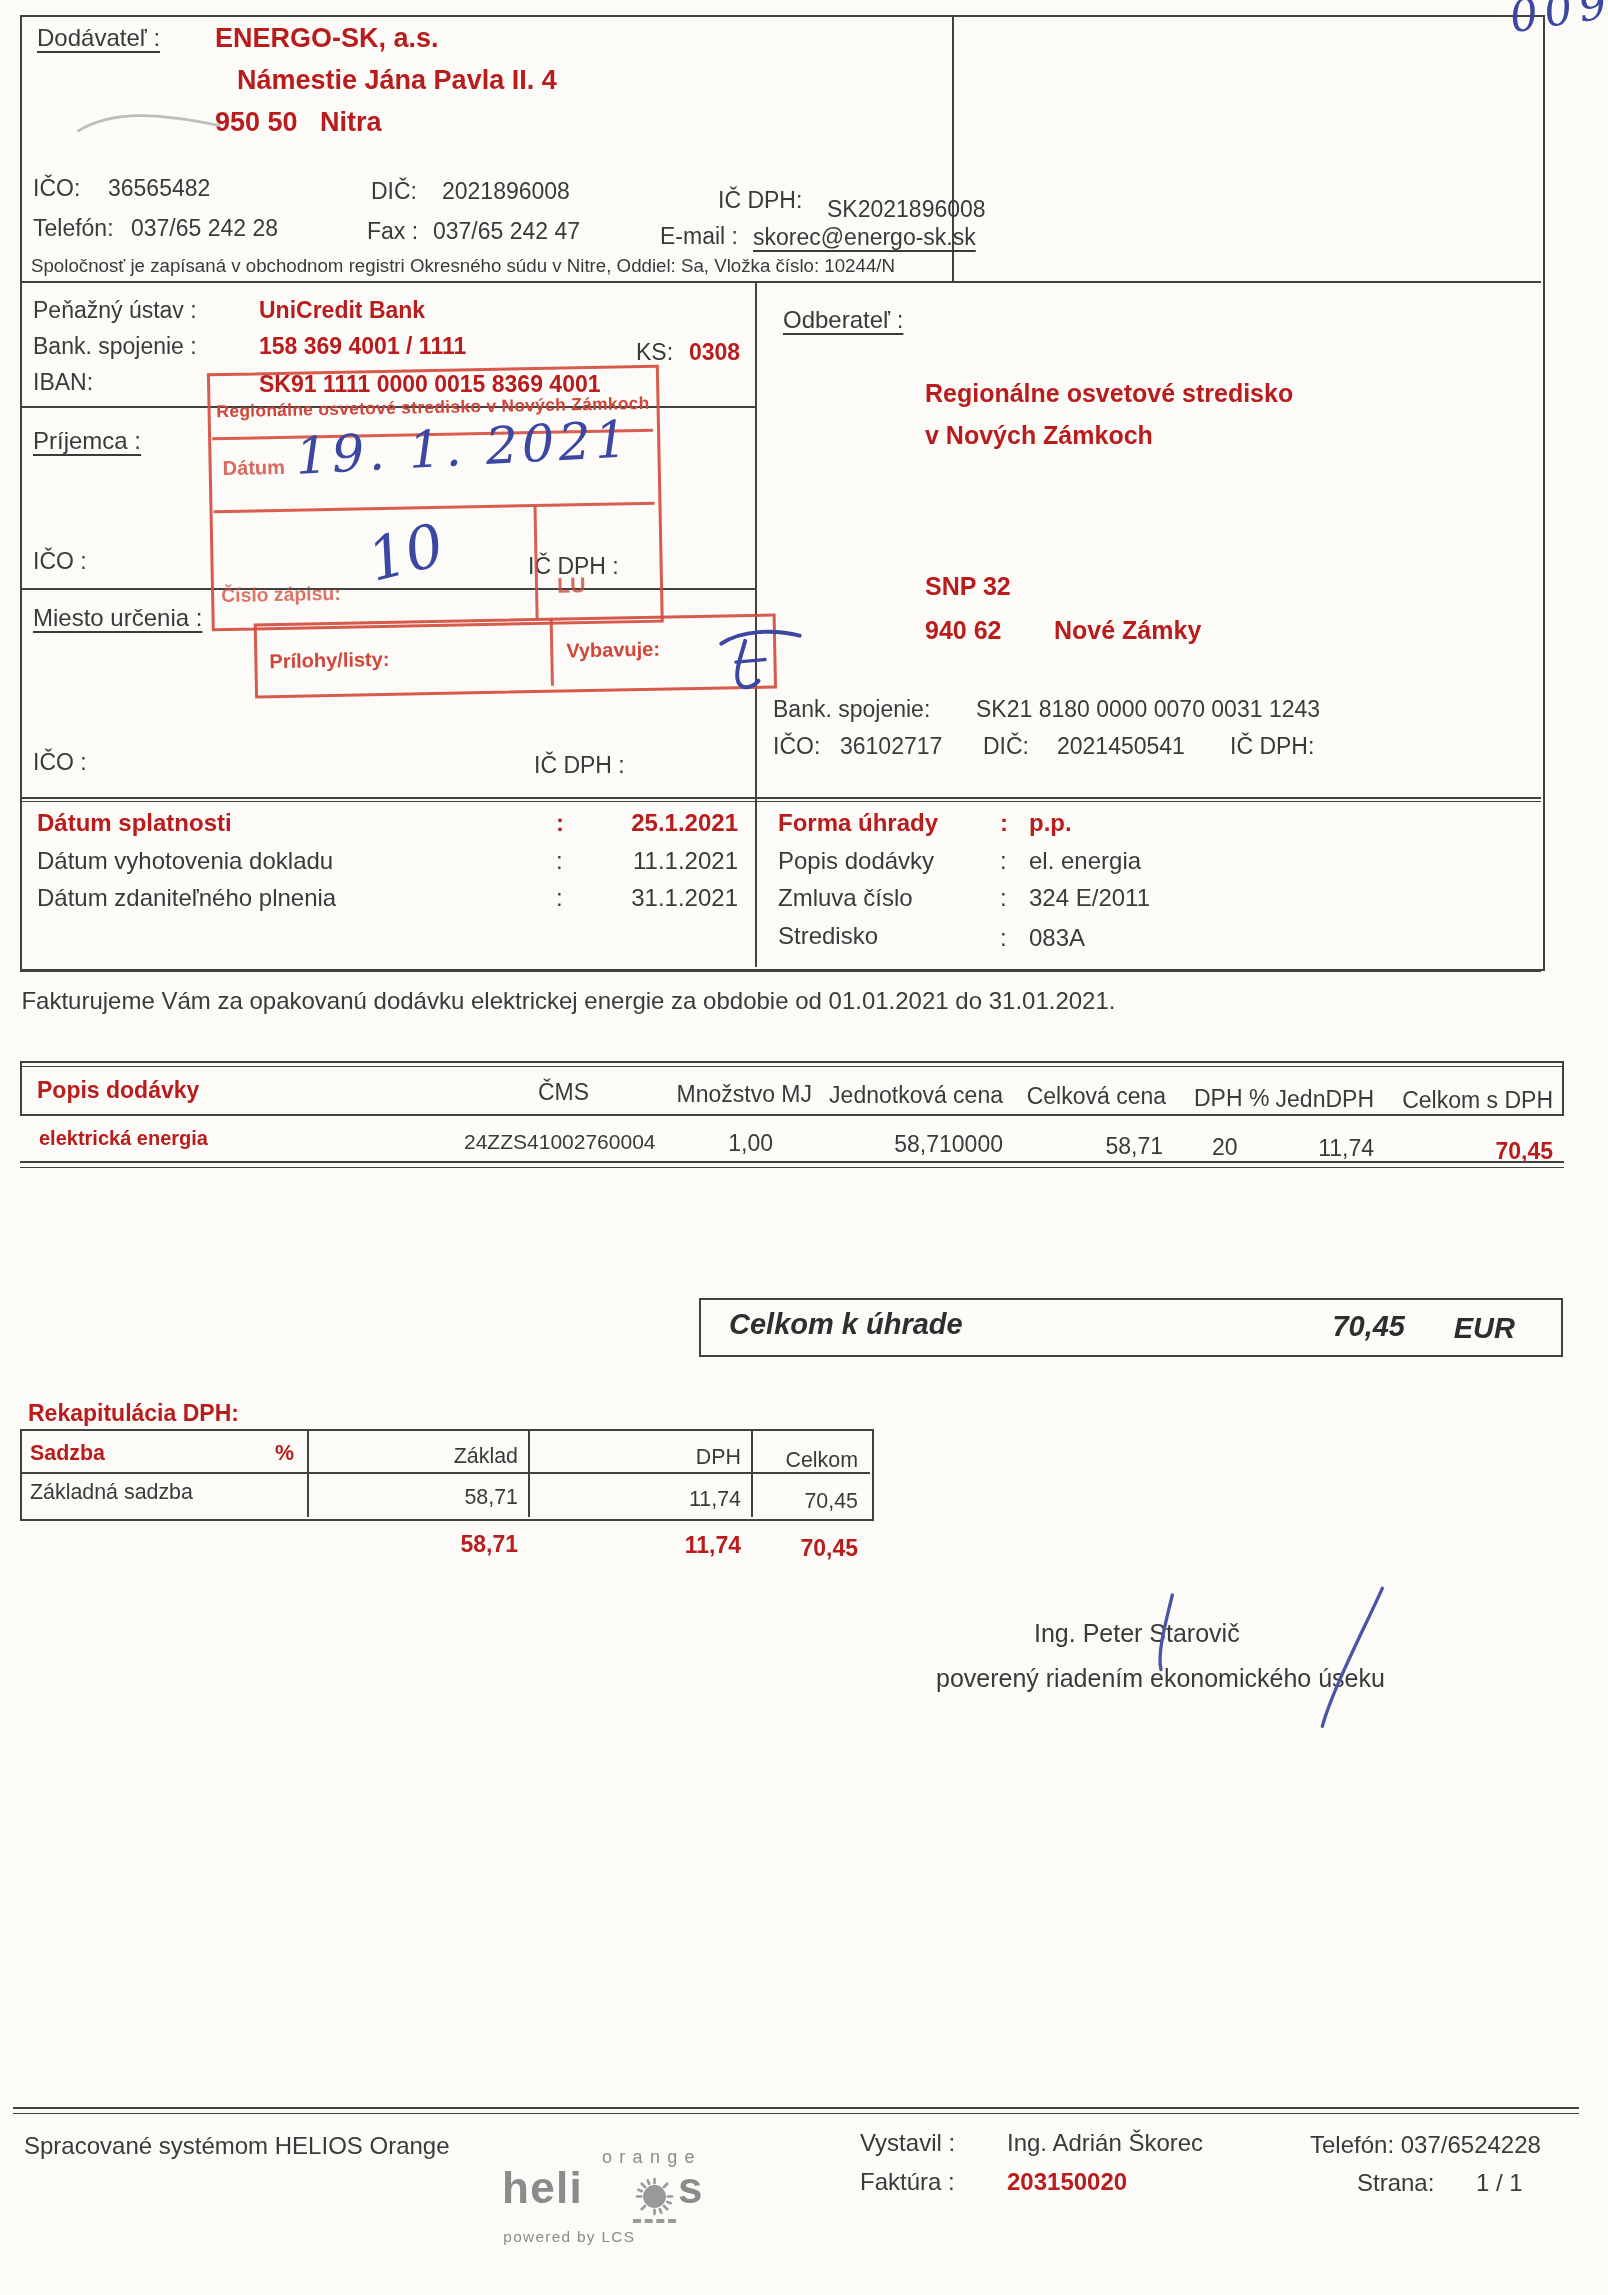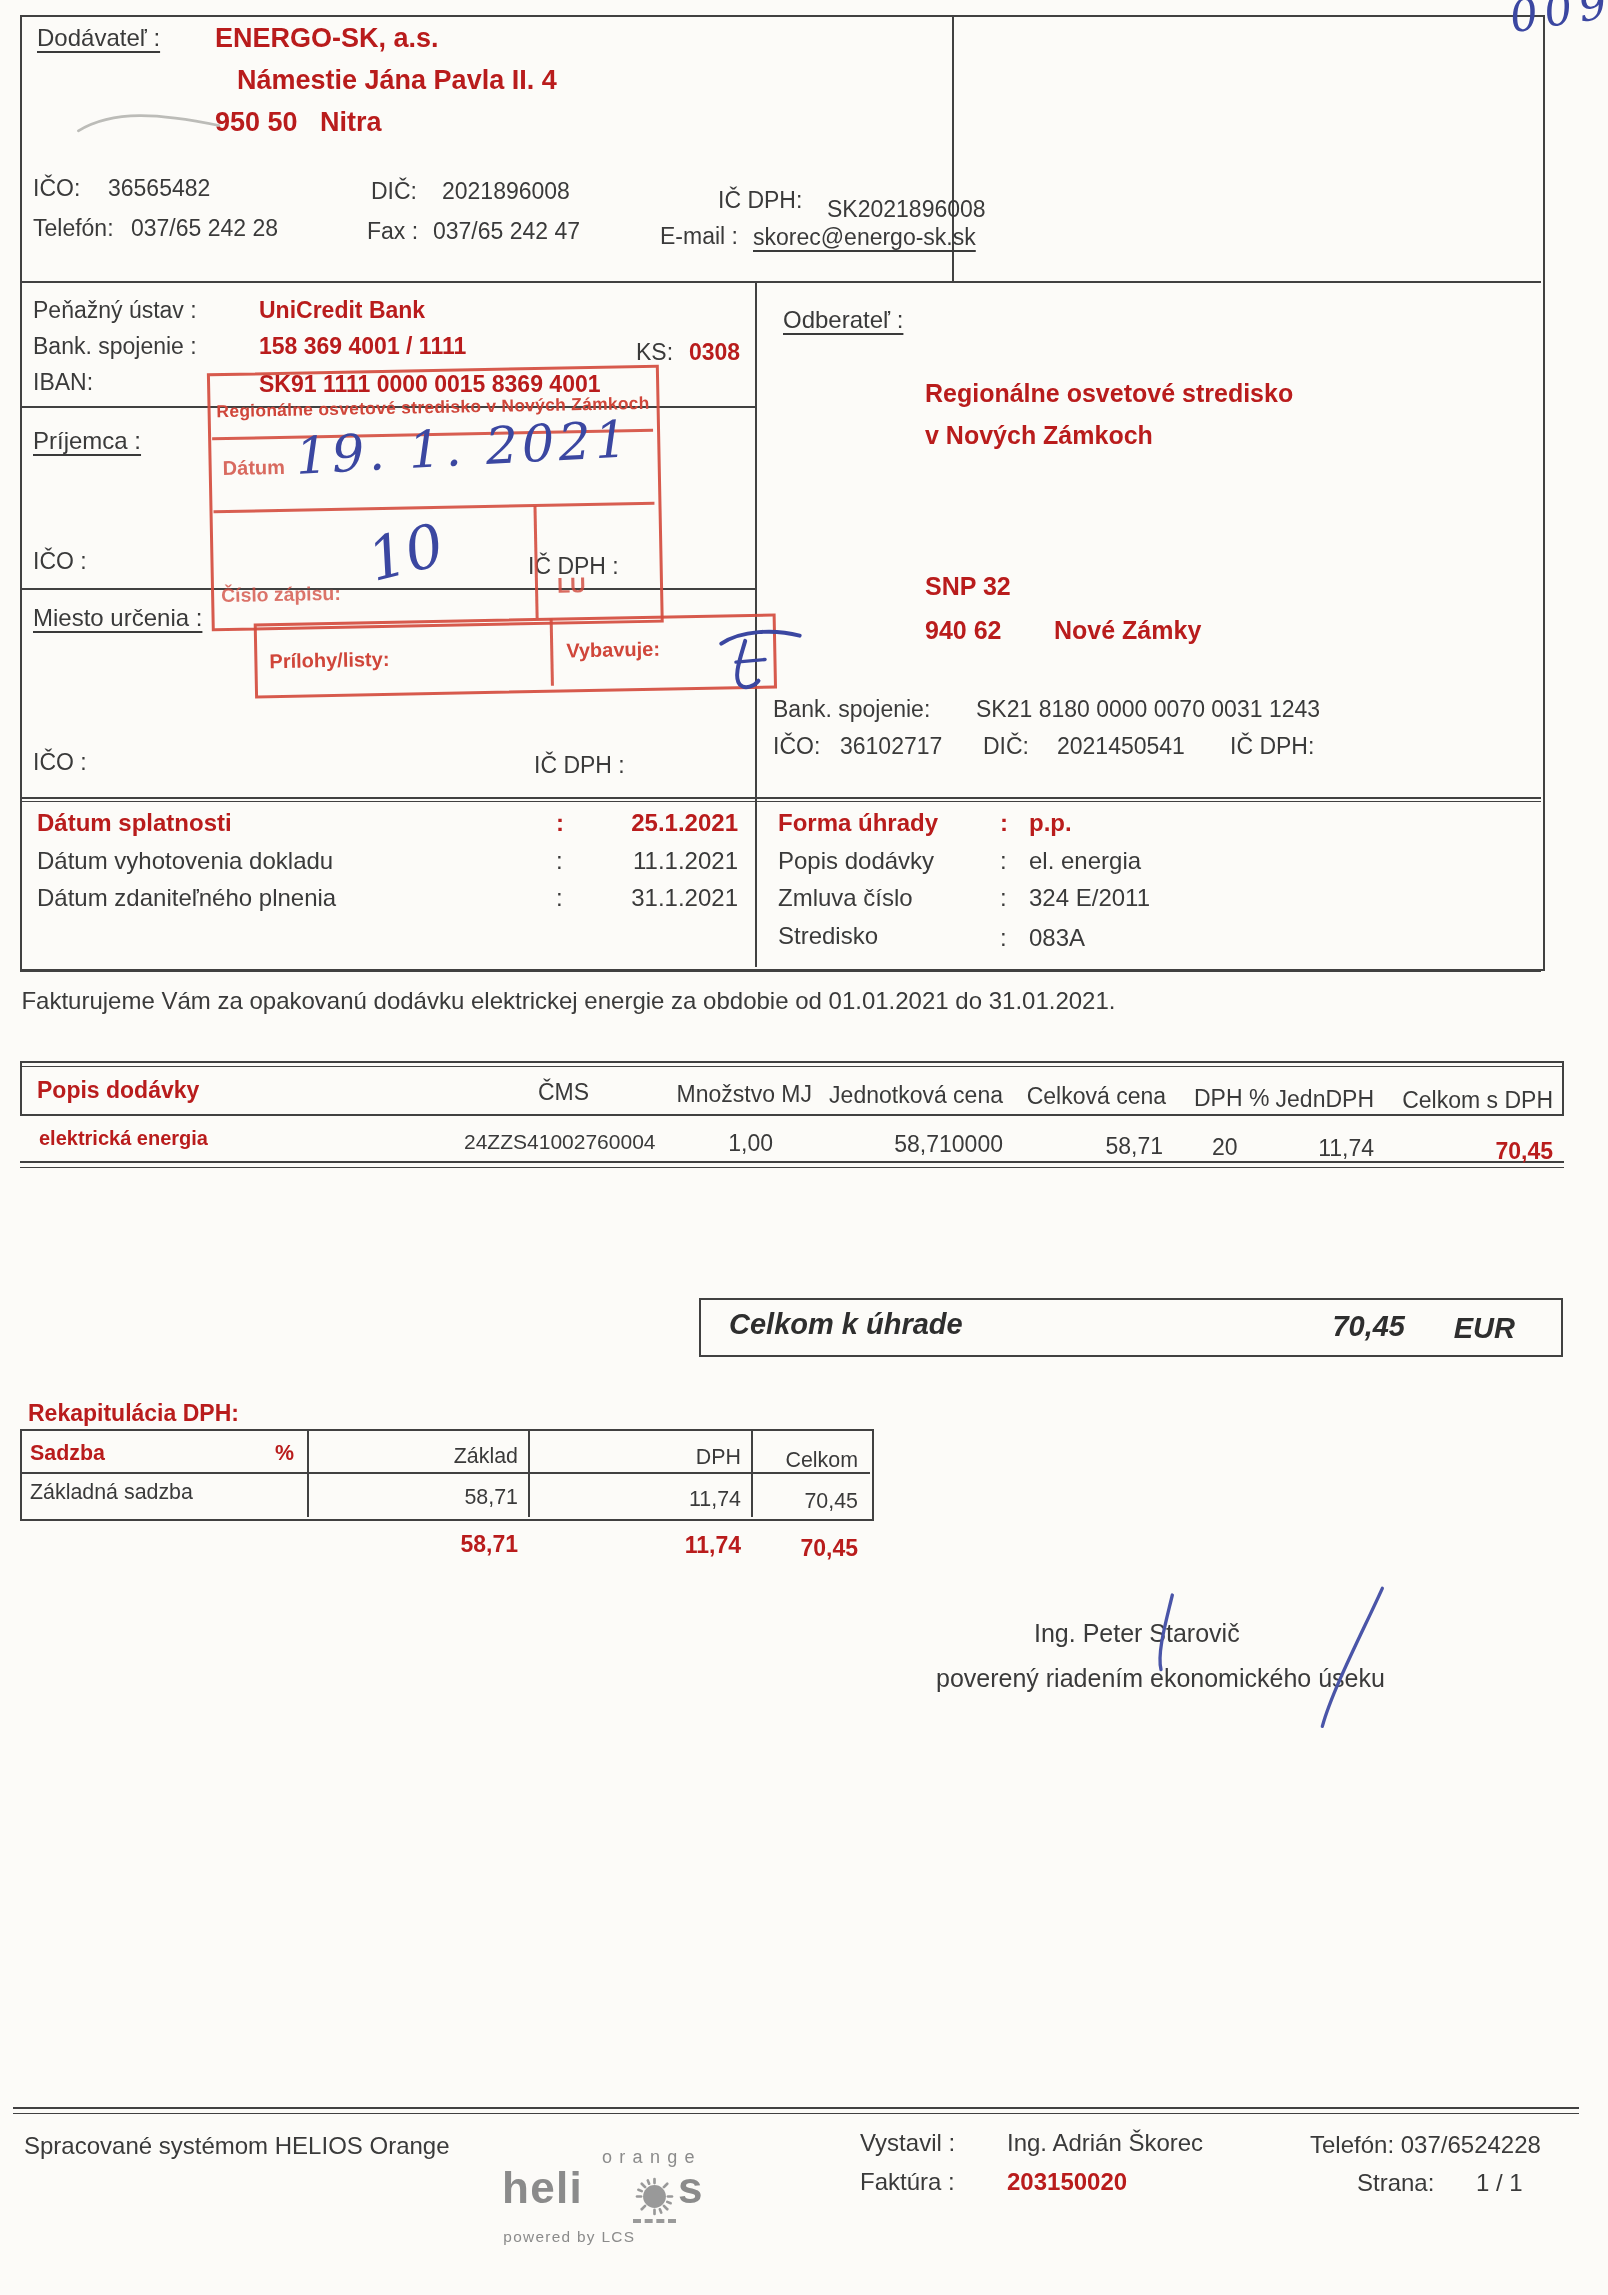--- a/index.html
+++ b/index.html
@@ -54,20 +54,21 @@
   <div class="t" style="left:442px;top:178px;">2021896008</div>
   <div class="t" style="left:718px;top:187px;">IČ DPH:</div>
   <div class="t" style="left:827px;top:196px;">SK2021896008</div>
 
   <div class="t" style="left:33px;top:215px;">Telefón:</div>
   <div class="t" style="left:131px;top:215px;">037/65 242 28</div>
   <div class="t" style="left:367px;top:218px;">Fax :</div>
   <div class="t" style="left:433px;top:218px;">037/65 242 47</div>
   <div class="t" style="left:660px;top:223px;">E-mail :</div>
   <div class="t u" style="left:753px;top:224px;">skorec@energo-sk.sk</div>
+  <div class="t sm" style="left:31px;top:255px;">Spoločnosť je zapísaná v obchodnom registri Okresného súdu v Nitre, Oddiel: Sa, Vložka číslo: 10244/N</div>
 
 
   <div class="t" style="left:33px;top:297px;">Peňažný ústav :</div>
   <div class="t b" style="left:259px;top:297px;">UniCredit Bank</div>
   <div class="t" style="left:33px;top:333px;">Bank. spojenie :</div>
   <div class="t b" style="left:259px;top:333px;">158 369 4001 / 1111</div>
   <div class="t" style="left:636px;top:339px;">KS:</div>
   <div class="t b" style="left:689px;top:339px;">0308</div>
   <div class="t" style="left:33px;top:369px;">IBAN:</div>
   <div class="t b" style="left:259px;top:371px;">SK91 1111 0000 0015 8369 4001</div>

